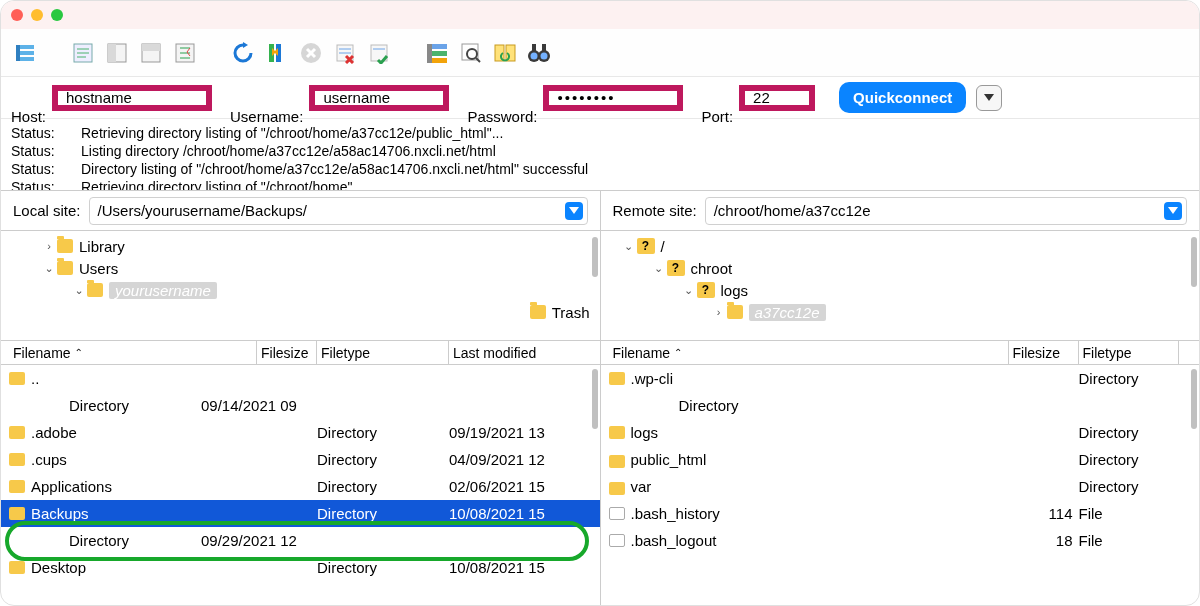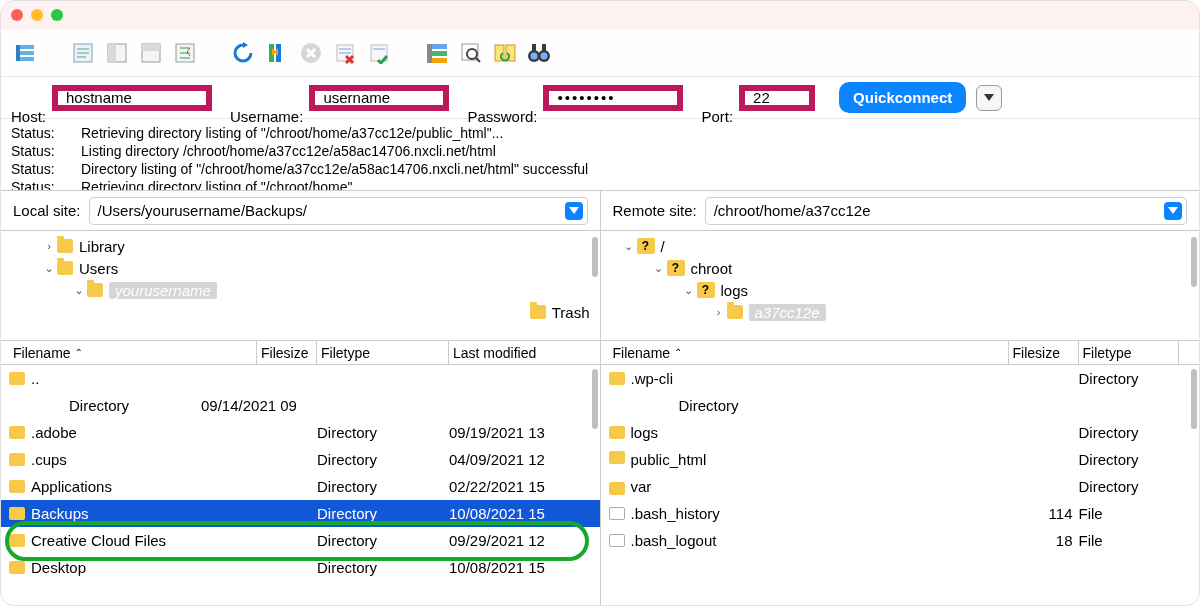--- a/index.html
+++ b/index.html
@@ -278,36 +278,32 @@
             <div class="cell" style="width:132px">Directory</div>
             <div class="cell" style="width:130px">04/09/2021 12</div>
           </div>
           <div class="file-row">
             <div class="cell" style="width:248px;display:flex;align-items:center">
               <span class="file-icon"></span>
               <span>Applications</span>
             </div>
             <div class="cell" style="width:60px;text-align:right;padding-right:6px"></div>
             <div class="cell" style="width:132px">Directory</div>
-            <div class="cell" style="width:130px">02/22/2021 15</div>
+            <div class="cell" style="width:130px">02/06/2021 15</div>
           </div>
           <div class="file-row selected">
             <div class="cell" style="width:248px;display:flex;align-items:center">
               <span class="file-icon"></span>
               <span>Backups</span>
             </div>
             <div class="cell" style="width:60px;text-align:right;padding-right:6px"></div>
             <div class="cell" style="width:132px">Directory</div>
             <div class="cell" style="width:130px">10/08/2021 15</div>
           </div>
           <div class="file-row">
-            <div class="cell" style="width:248px;display:flex;align-items:center">
-              <span class="file-icon"></span>
-              <span>Creative Cloud Files</span>
-            </div>
             <div class="cell" style="width:60px;text-align:right;padding-right:6px"></div>
             <div class="cell" style="width:132px">Directory</div>
             <div class="cell" style="width:130px">09/29/2021 12</div>
           </div>
           <div class="file-row">
             <div class="cell" style="width:248px;display:flex;align-items:center">
               <span class="file-icon"></span>
               <span>Desktop</span>
             </div>
             <div class="cell" style="width:60px;text-align:right;padding-right:6px"></div>
@@ -373,21 +369,21 @@
           </div>
           <div class="file-row">
             <div class="cell" style="width:400px;display:flex;align-items:center">
               <span class="file-icon"></span>
               <span>logs</span>
             </div>
             <div class="cell" style="width:70px;text-align:right;padding-right:6px"></div>
             <div class="cell" style="width:100px">Directory</div>
           </div>
           <div class="file-row">
-            <div class="cell" style="width:400px;display:flex;align-items:flex-start">
+            <div class="cell" style="width:400px;display:flex;align-items:flex-end">
               <span class="file-icon"></span>
               <span>public_html</span>
             </div>
             <div class="cell" style="width:70px;text-align:right;padding-right:6px"></div>
             <div class="cell" style="width:100px">Directory</div>
           </div>
           <div class="file-row">
             <div class="cell" style="width:400px;display:flex;align-items:flex-end">
               <span class="file-icon"></span>
               <span>var</span>

